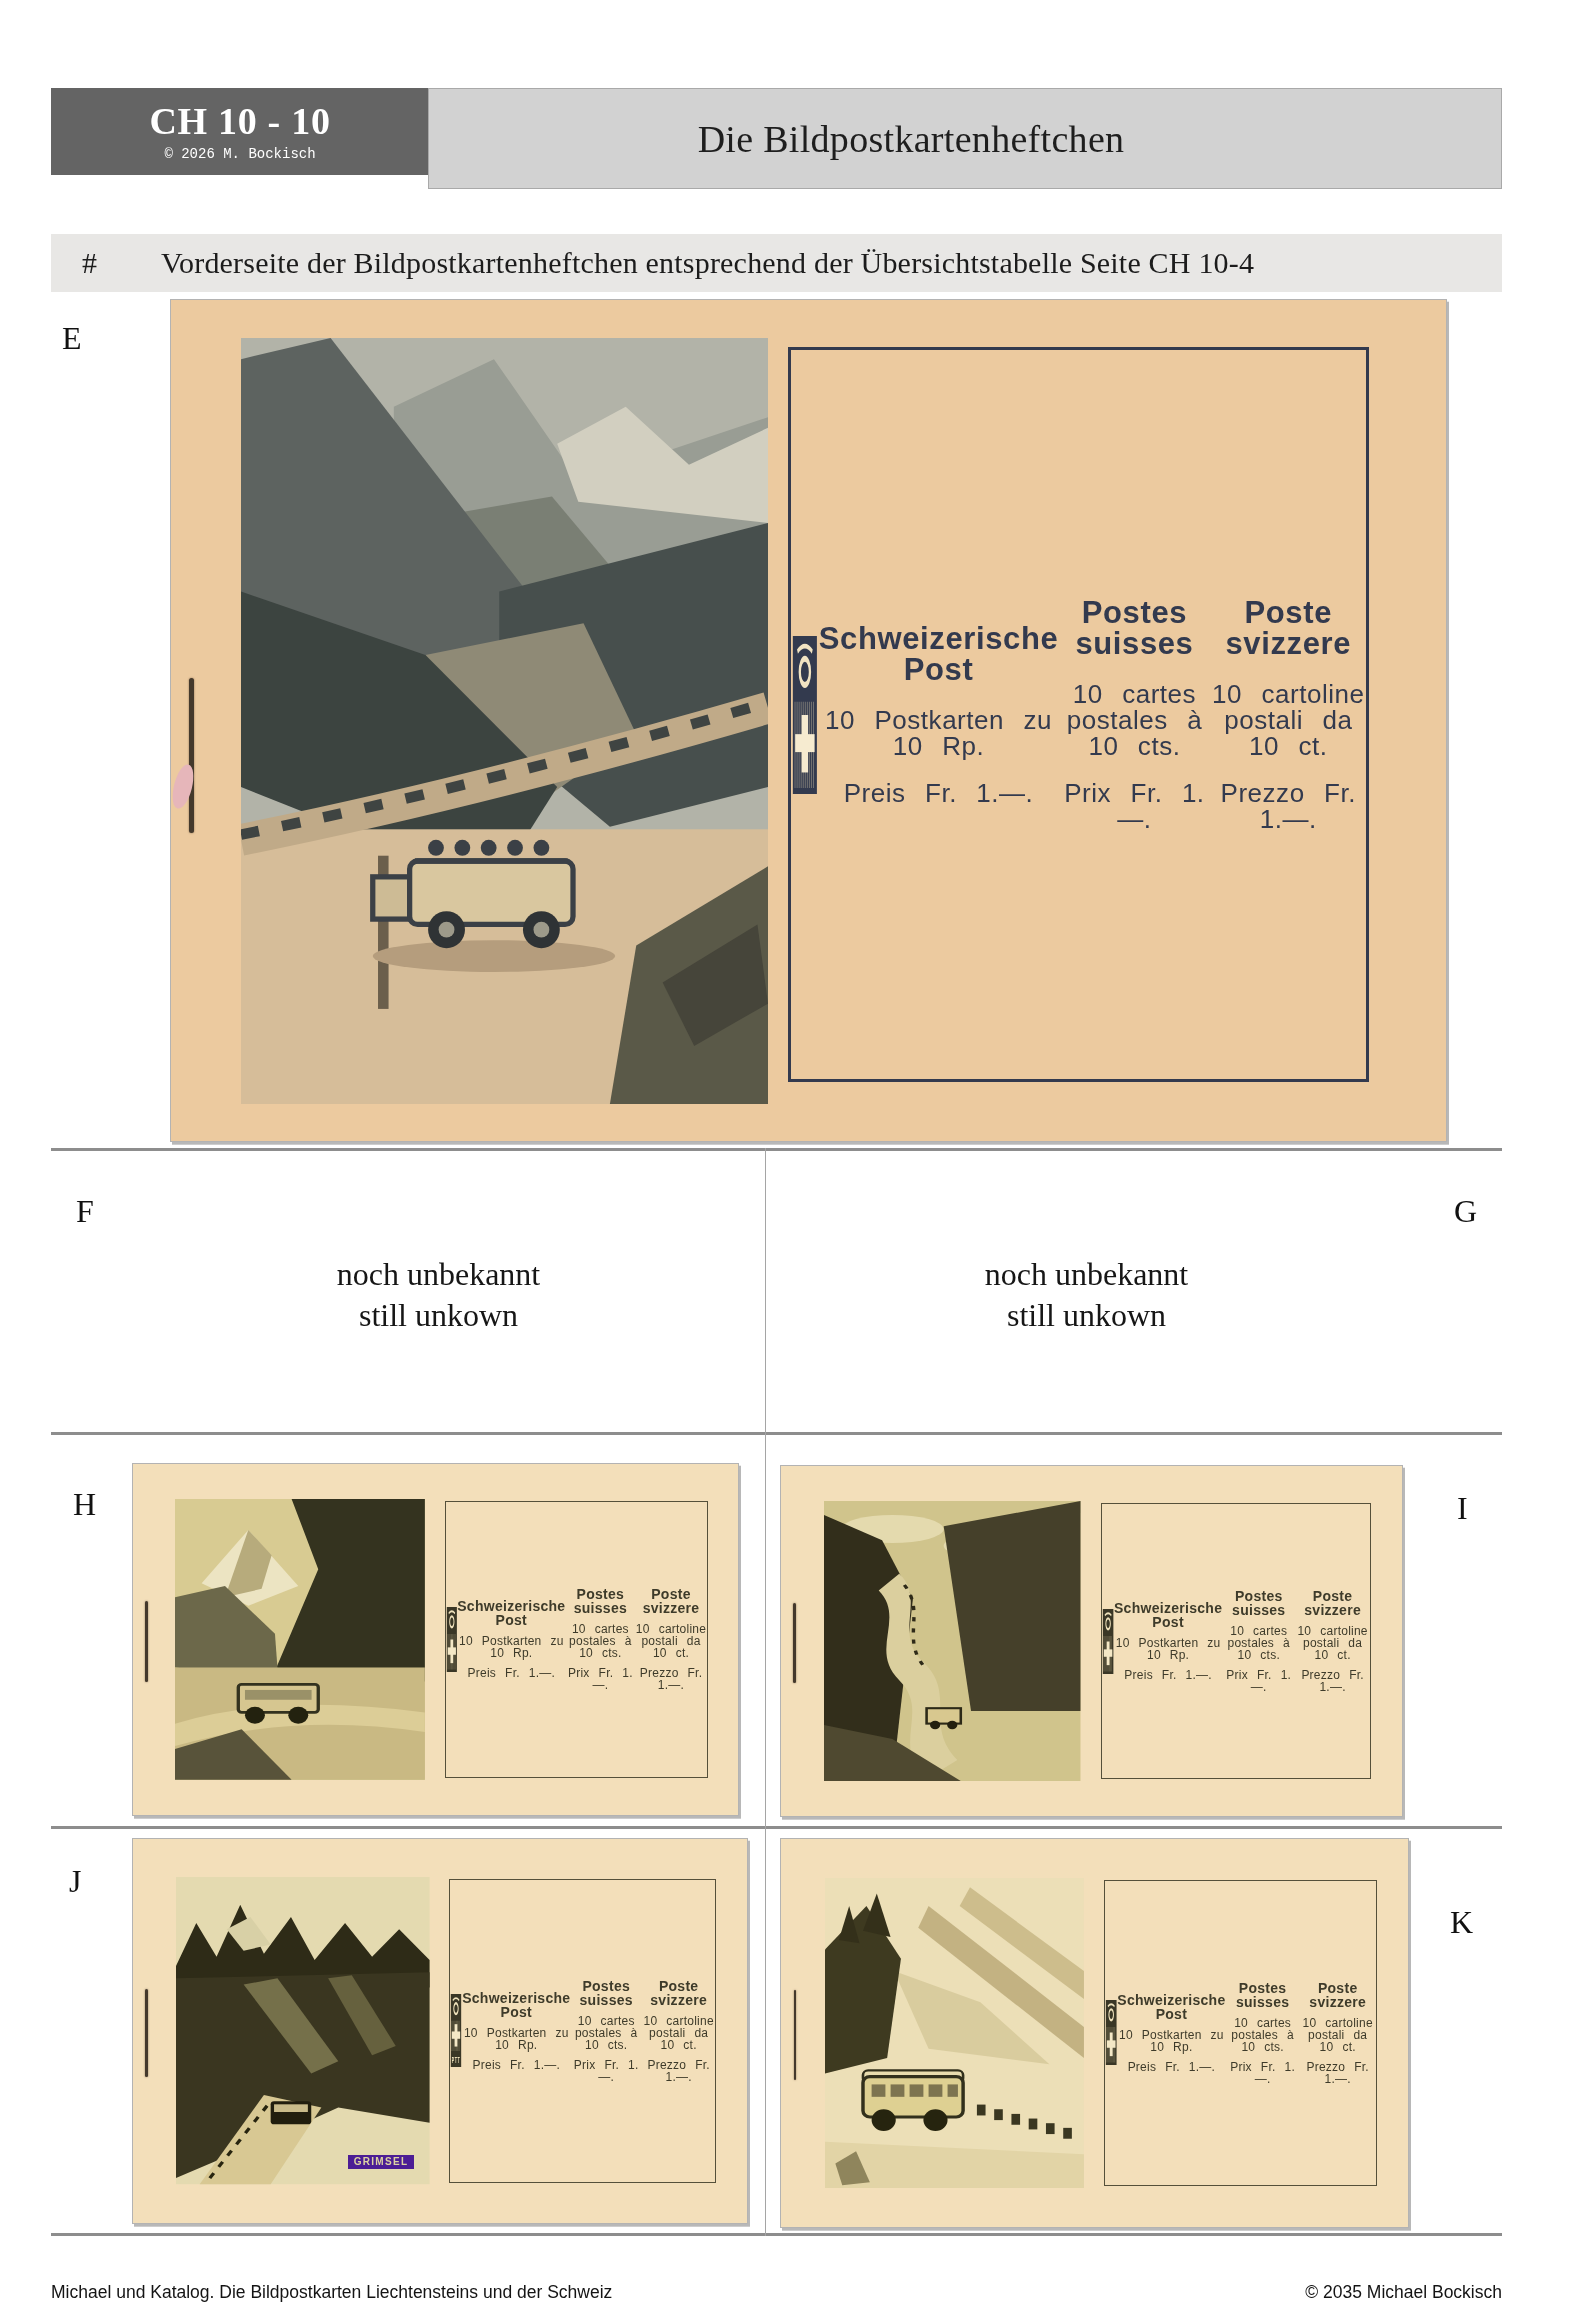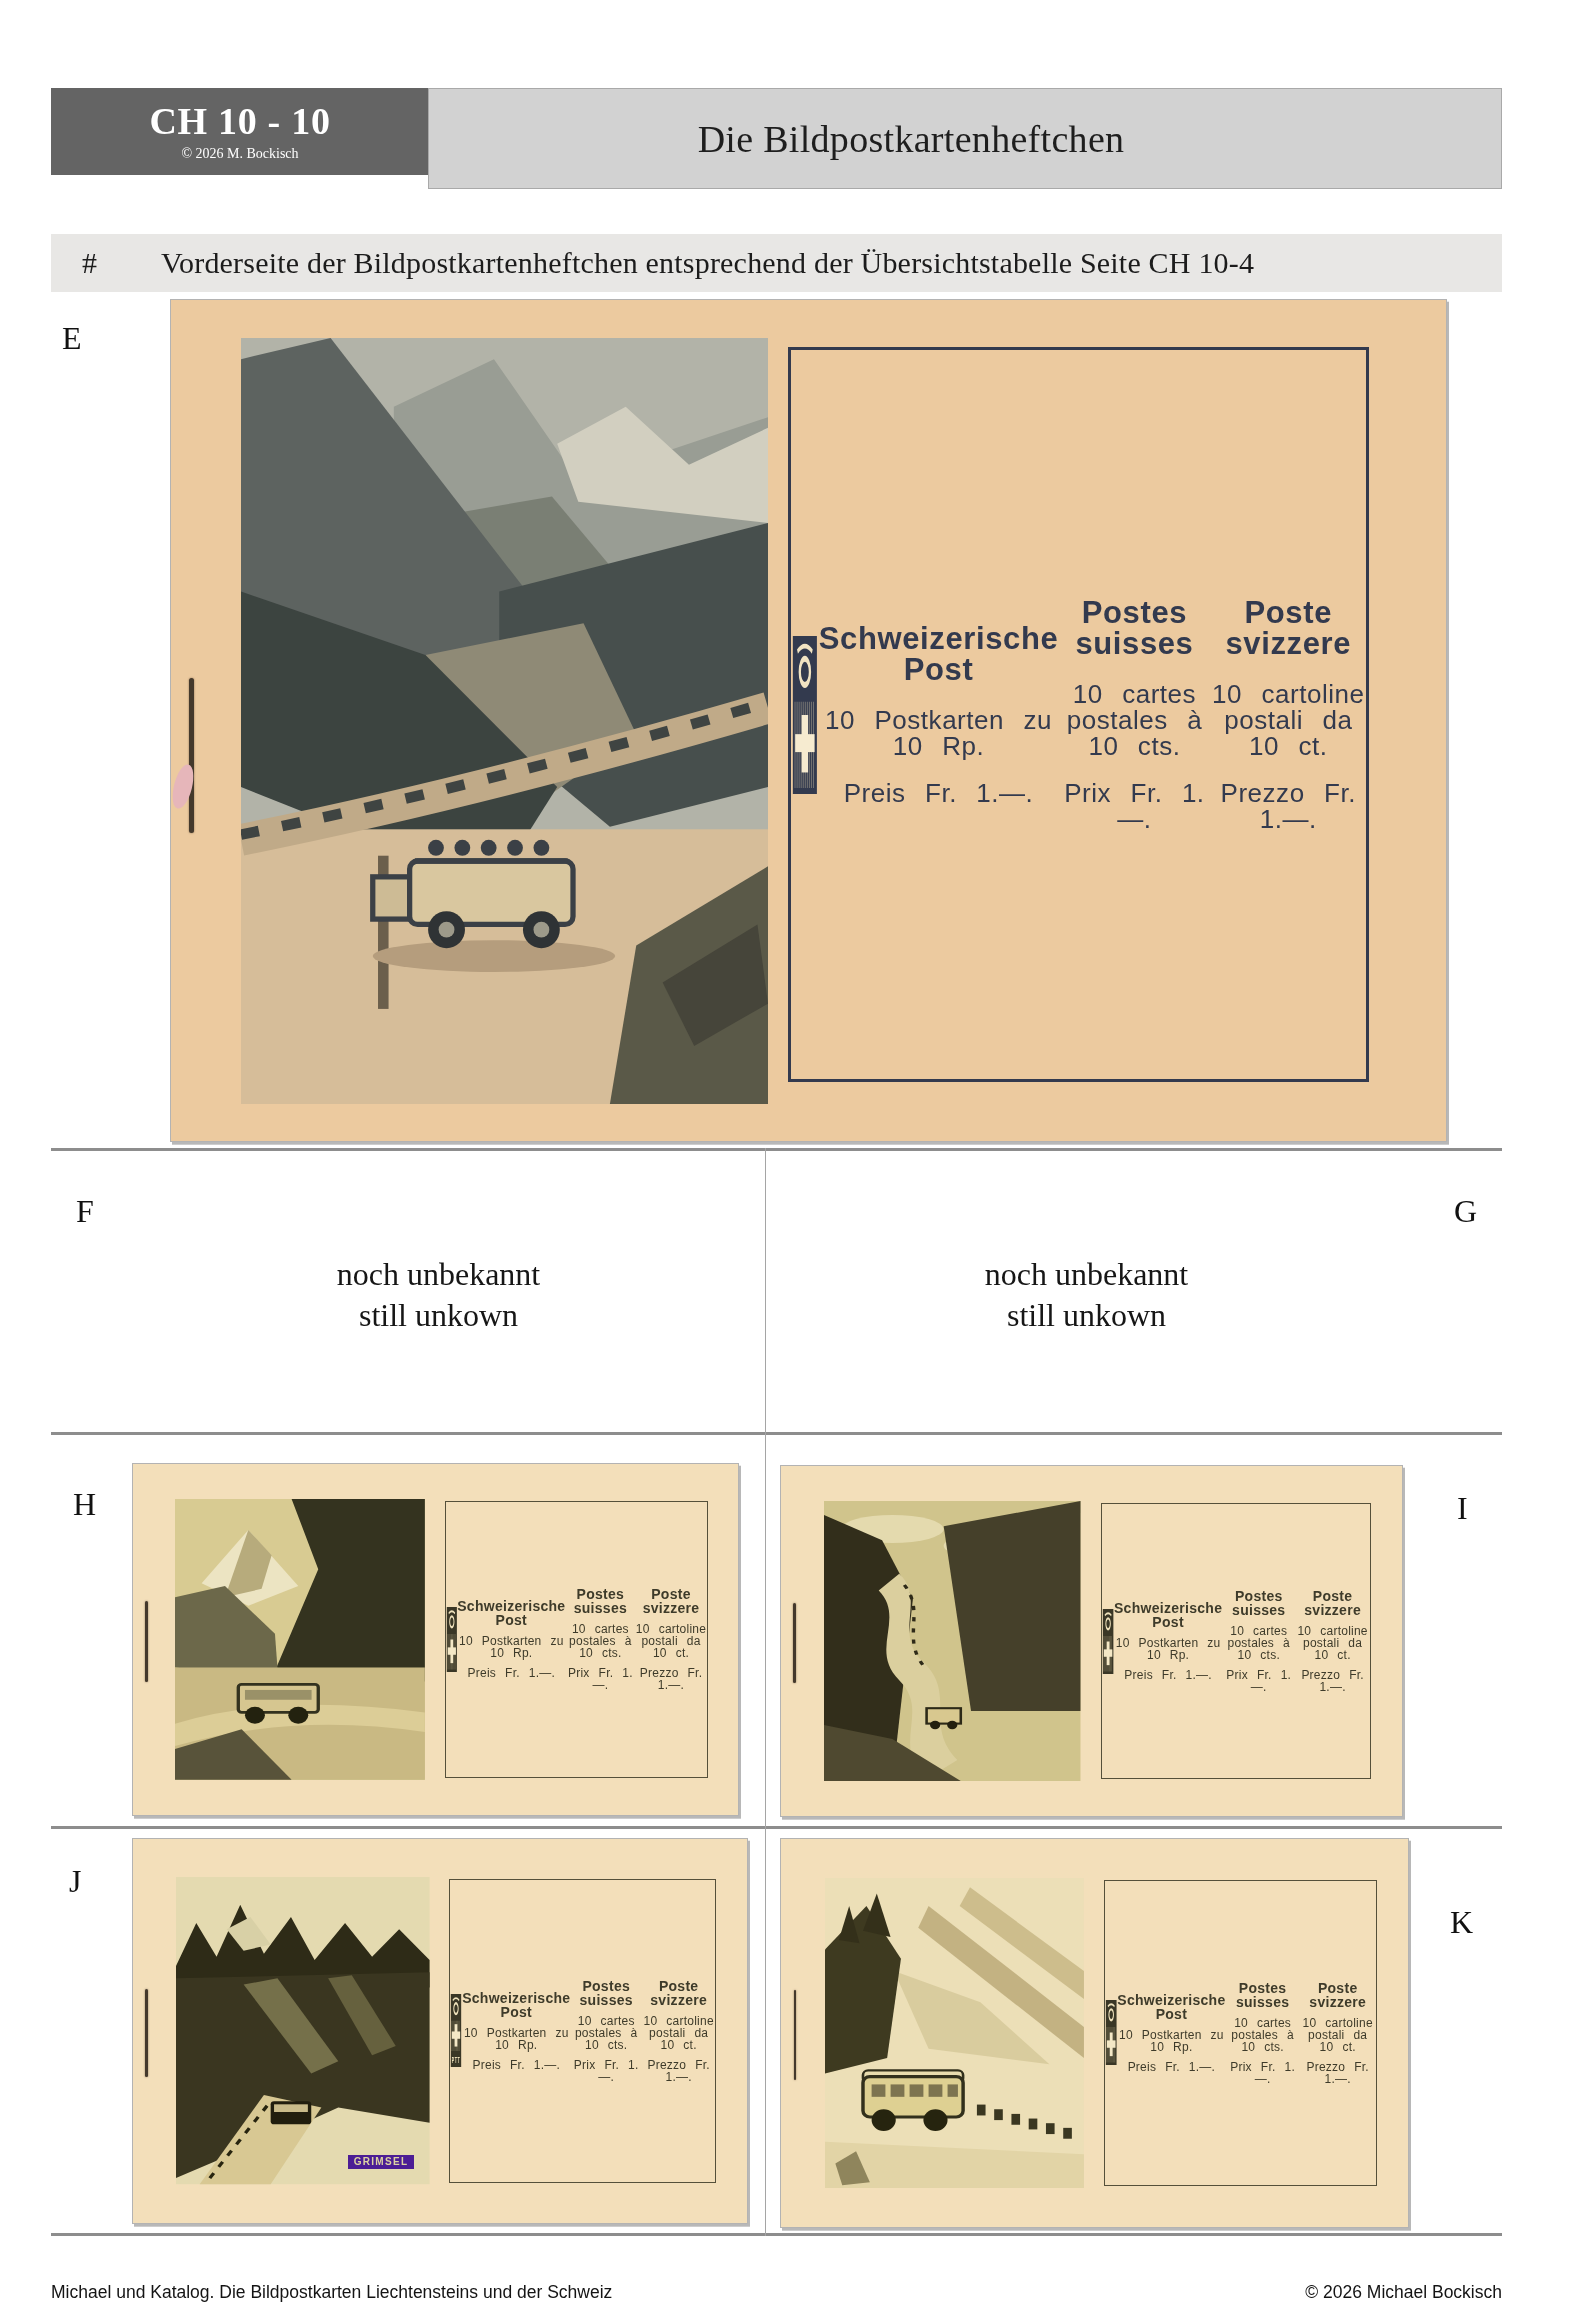--- a/index.html
+++ b/index.html
@@ -4,21 +4,21 @@
 <style>
   html,body{margin:0;padding:0;background:#ffffff;}
   .page{position:relative;width:1569px;height:2319px;background:#fff;overflow:hidden;
         font-family:"Liberation Serif",serif;color:var(--ink-dark,#1c1c1c);}
 
   
   .code-box{position:absolute;left:51px;top:88px;width:378px;height:87px;
             background:var(--header-dark,#646464);display:flex;flex-direction:column;
             align-items:center;justify-content:center;color:#fff;}
   .code-box .code{font-size:38px;font-weight:bold;letter-spacing:0.7px;line-height:1;}
-  .code-box .copy{font-family:Liberation Serif, serif;font-size:14px;margin-top:6.7px;line-height:1;}
+  .code-box .copy{font-family:Liberation Mono, monospace;font-size:14px;margin-top:6.7px;line-height:1;}
   .title-box{position:absolute;left:428px;top:88px;width:1074px;height:101px;
              background:var(--header-light,#d2d2d2);border:1.3px solid #a9a9a9;box-sizing:border-box;
              display:flex;align-items:center;justify-content:center;text-align:center;}
   .title-box h1{margin:0;font-size:38px;font-weight:normal;color:#1e1e1e;padding-right:108px;letter-spacing:0.3px;}
 
   
   .subheader{position:absolute;left:51px;top:234px;width:1451px;height:58px;
              background:var(--subheader-bg,#e8e7e5);display:flex;align-items:center;}
   .subheader .hash{font-size:30px;margin-left:31px;}
   .subheader .subtext{font-size:30px;margin-left:64px;letter-spacing:0.2px;}
@@ -378,16 +378,16 @@
       </div>
       <div class="group">
         <div class="line strong">Poste svizzere</div>
         <div class="line">10 cartoline postali da 10 ct.</div>
         <div class="line">Prezzo Fr. 1.—.</div>
       </div>
     </div>
   </div>
 
   <div class="footer-left">Michael und Katalog. Die Bildpostkarten Liechtensteins und der Schweiz</div>
-  <div class="footer-right">© 2026 Michael Bockisch</div>
+  <div class="footer-right">© 2035 Michael Bockisch</div>
 
 </div>
 
 
 </body></html>

